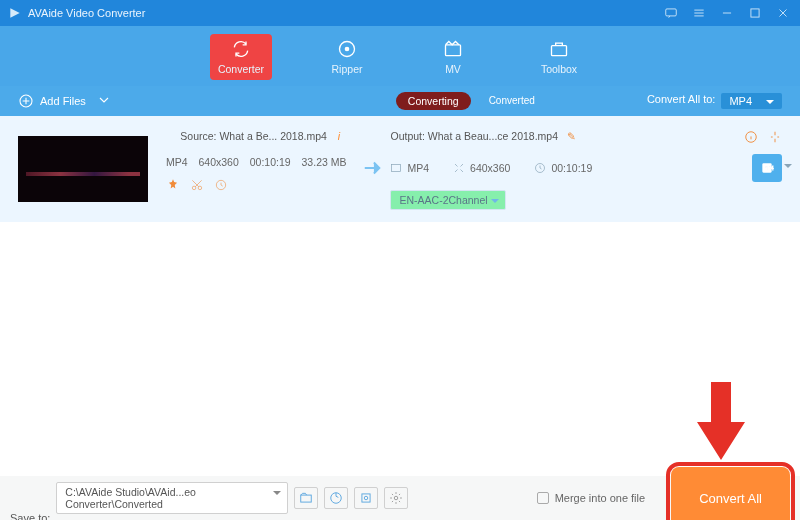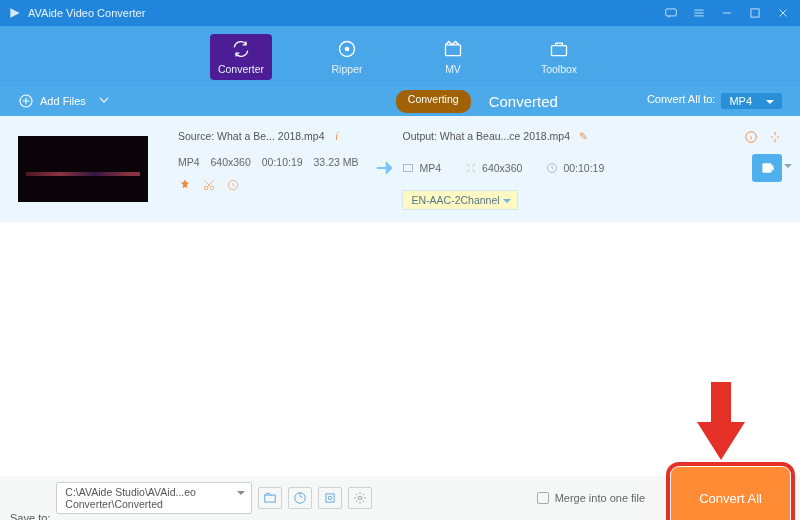--- a/index.html
+++ b/index.html
@@ -8,42 +8,42 @@
   
   .titlebar { height: 26px; background: #2186db; display: flex; align-items: center; padding: 0 8px; color: #eaf4fd; font-size: 11px; }
   .titlebar .logo { width: 14px; height: 14px; margin-right: 6px; }
   .titlebar .title { flex: 1; }
   .titlebar .tb-icon { width: 18px; height: 18px; margin-left: 10px; display: inline-flex; align-items: center; justify-content: center; cursor: pointer; }
   .titlebar svg { width: 14px; height: 14px; stroke: #d6eaf9; fill: none; stroke-width: 1.5; }
 
   
   .topnav { height: 60px; background: #49a7e9; display: flex; align-items: center; justify-content: center; gap: 44px; padding-top:2px;}
   .topnav .nav-item { display: flex; flex-direction: column; align-items: center; color: #e7f3fc; font-size: 10.5px; cursor: pointer; width: 62px; height:46px; justify-content:center; border-radius:4px;}
-  .topnav .nav-item.active { background: #4c1d95; }
+  .topnav .nav-item.active { background: #ef4444; }
   .topnav .nav-item svg { width: 20px; height: 20px; stroke: #fff; fill: none; stroke-width: 1.6; margin-bottom: 4px; }
 
   
   .subbar { height: 30px; background: #4caaea; display: flex; align-items: center; padding: 0 18px; color: #fff; font-size: 11px; gap: 40px; }
   .addfiles { display:flex; align-items:center; cursor:pointer;}
   .addfiles svg { width:16px; height:16px; stroke:#fff; fill:none; stroke-width:1.6; margin-right:6px;}
   .addfiles .chev { margin-left:10px;}
   .tabswitch { margin-left: 238px; display:flex; gap:14px;}
-  .pillbtn { background:#a16207; padding:3px 12px; border-radius:10px; font-size:10.5px; cursor:pointer;}
-  .pilltxt { font-size:15px; padding:3px 4px; cursor:pointer;}
+  .pillbtn { background:#7f1d1d; padding:3px 12px; border-radius:10px; font-size:10.5px; cursor:pointer;}
+  .pilltxt { font-size:10px; padding:3px 4px; cursor:pointer;}
   .subbar .spacer { flex:1;}
   .convertall { display:flex; align-items:flex-start; font-size:11px; cursor:pointer;}
   .fmt { background:#2990d8; padding:2px 30px 2px 8px; margin-left:6px; border-radius:2px; position:relative;}
   .fmt:after { content:""; position:absolute; right:8px; top:7px; border:4px solid transparent; border-top-color:#fff;}
 
   
   .filearea { background:#ecf6ff; padding:14px 18px 12px 18px; }
   .row { display:flex; }
   .thumb { width:130px; height:66px; background:#0b0408; position:relative; margin-top:6px;}
   .thumb .dots { position:absolute; left:8px; right:8px; top:36px; height:4px; background:linear-gradient(90deg,#5a1a2a 0%, #a23a4a 30%, #3a1a4a 60%, #a23a4a 90%); opacity:.85;}
-  .midcol { margin-left:30px; font-size:10.5px; color:#444; }
+  .midcol { margin-left:18px; font-size:10.5px; color:#444;text-align:center; }
   .midcol .srcline { color:#555; font-size:10.5px;}
   .midcol .srcline span.lbl { color:#555;}
   .midcol .info-i { color:#ff8a2c; margin-left:8px; font-style:italic;}
   .specs { margin-top:14px; color:#666; font-size:10.5px;}
   .specs span { margin-right:8px;}
   .smicons { margin-top:10px; display:flex; gap:10px;}
   .smicons span { width:14px; height:14px; display:inline-flex; align-items:center; justify-content:center; }
   .smicons svg { width:14px; height:14px; stroke:#f08b3a; fill:#f08b3a;}
   .arrow { width:24px; align-self:center; margin:0 4px 0 8px;}
   .arrow svg { stroke:#7bc3f2; fill:#7bc3f2;}
@@ -52,27 +52,27 @@
   .outicons { float:right; display:flex; gap:10px;}
   .outicons span { display:inline-flex; align-items:center; justify-content:center; width:14px; height:14px;}
   .outicons svg { stroke:#f08b3a; fill:none; width:14px; height:14px; stroke-width:1.6;}
   .metarow { margin-top:12px; display:flex; gap:24px; color:#666; align-items:center;}
   .metarow .mi { display:flex; align-items:center; gap:5px;}
   .metarow svg { width:12px; height:12px; stroke:#8aa5b8; fill:none; stroke-width:1.4;}
   .bluebtn { background:#4fb0ed; width:30px; height:28px; border-radius:3px; margin-left:auto; display:flex; align-items:center; justify-content:center; position:relative; cursor:pointer;}
   .bluebtn svg { stroke:#fff; fill:#fff; width:14px; height:14px;}
   .bluebtn .dd { position:absolute; right:-10px; top:10px; border:4px solid transparent; border-top-color:#8aa5b8;}
   .selrow { margin-top:8px; display:flex; gap:10px;}
-  .sel { background:#fef9c3; border:1px solid #d4e5f2; font-size:10.5px; color:#5a7488; padding:3px 8px; border-radius:2px; position:relative; width:116px; cursor:pointer;}
+  .sel { background:#86efac; border:1px solid #d4e5f2; font-size:10.5px; color:#5a7488; padding:3px 8px; border-radius:2px; position:relative; width:116px; cursor:pointer;}
   .sel:after{content:""; position:absolute; right:6px; top:8px; border:4px solid transparent; border-top-color:#6fb6e8;}
 
   
   .bottombar { position:absolute; left:0; right:0; bottom:0; height:44px; background:#f6f7f7; display:flex; align-items:center; padding:0 10px; font-size:11px; color:#555;}
   .bottombar .lbl { margin-right:6px;margin-top:40px;}
-  .pathsel { background:#fff; border:1px solid #d0d0d0; padding:3px 8px; width:196px; font-size:10.5px; color:#555; border-radius:2px; position:relative; cursor:pointer;}
+  .pathsel { background:#fff; border:1px solid #d0d0d0; padding:3px 8px; width:232px; font-size:10.5px; color:#555; border-radius:2px; position:relative; cursor:pointer;}
   .pathsel:after{content:""; position:absolute; right:6px; top:8px; border:4px solid transparent; border-top-color:#888;}
   .bicon { width:24px; height:22px; border:1px solid #d0d0d0; margin-left:6px; border-radius:2px; display:flex; align-items:center; justify-content:center; cursor:pointer;}
   .bicon svg { width:14px; height:14px; stroke:#5aa6df; fill:none; stroke-width:1.6;}
   .bicon.gear svg { stroke:#999;}
   .bottombar .spacer { flex:1;}
   .merge { display:flex; align-items:center; gap:6px; font-size:11px; color:#666; margin-right:26px; cursor:pointer;}
   .merge .cb { width:12px; height:12px; border:1px solid #aaa; border-radius:2px;}
   .convertbtn { background:#ff8b35; color:#fff; font-size:13px; padding:24px 28px; border-radius:8px; cursor:pointer; outline:4px solid #e53027; outline-offset:1px;}
 
   

